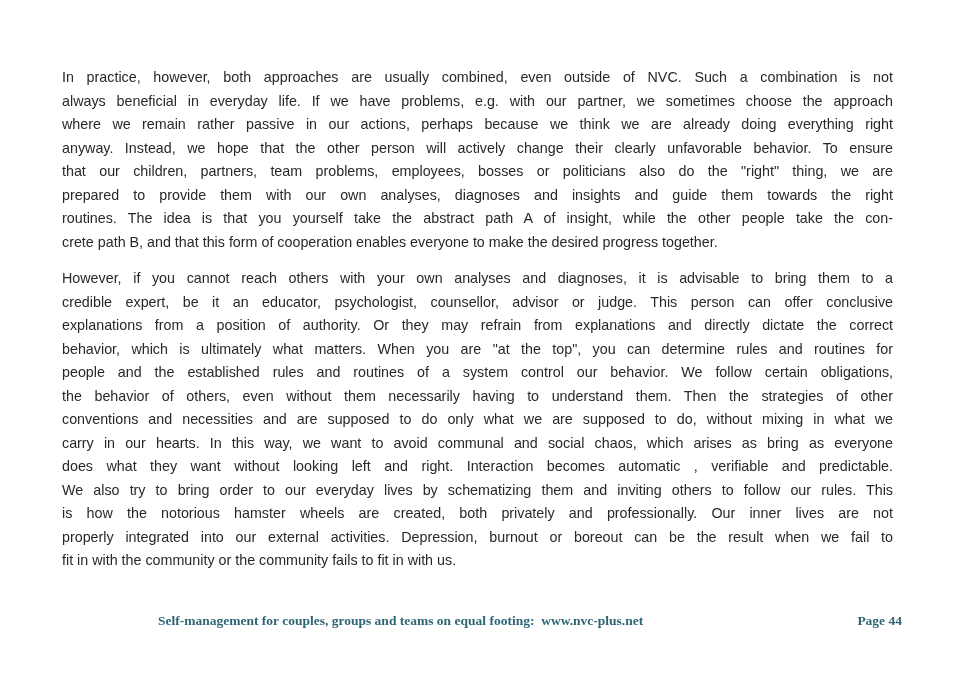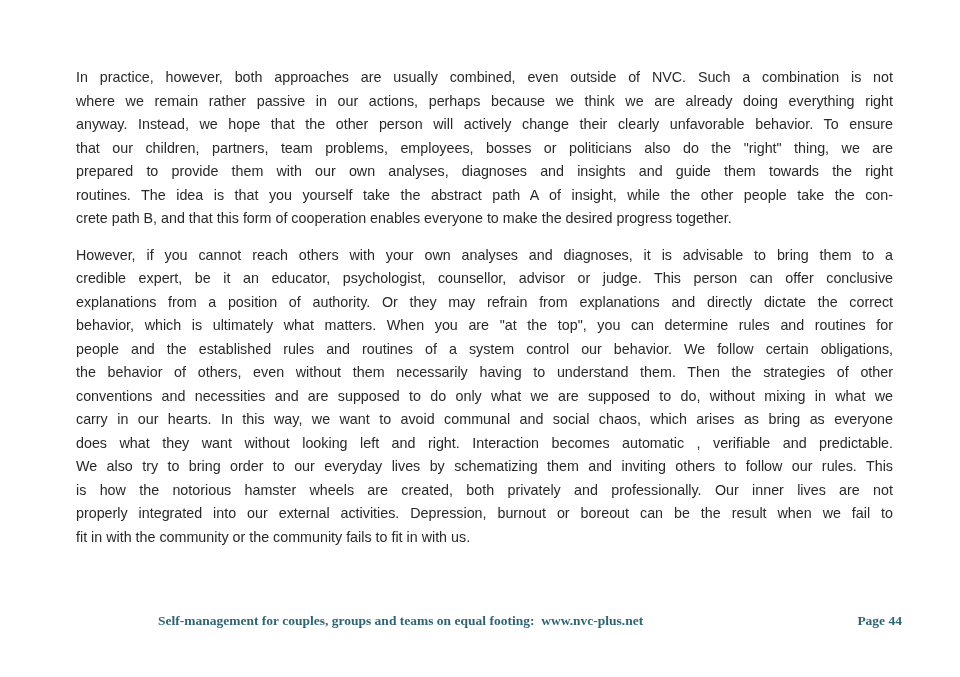--- a/index.html
+++ b/index.html
@@ -10,21 +10,21 @@
   .page {
     position: relative;
     width: 960px;
     height: 677px;
     background: #ffffff;
     overflow: hidden;
     font-family: "Liberation Sans", sans-serif;
   }
   .content {
     position: absolute;
-    left: 76px;
+    left: 62px;
     right: 67px;
     top: 66px;
     color: #282828;
     font-size: 14.3px;
   }
   .para {
     margin: 0 0 13px 0;
   }
   .line {
     height: 23.5px;
@@ -62,20 +62,21 @@
 </style>
 </head>
 <body>
 
 <div class="page">
 
   <div class="content">
 
     <div class="para">
       <div class="line">In practice, however, both approaches are usually combined, even outside of NVC. Such a combination is not</div>
+      <div class="line">always beneficial in everyday life. If we have problems, e.g. with our partner, we sometimes choose the approach</div>
       <div class="line">where we remain rather passive in our actions, perhaps because we think we are already doing everything right</div>
       <div class="line">anyway. Instead, we hope that the other person will actively change their clearly unfavorable behavior. To ensure</div>
       <div class="line">that our children, partners, team problems, employees, bosses or politicians also do the "right" thing, we are</div>
       <div class="line">prepared to provide them with our own analyses, diagnoses and insights and guide them towards the right</div>
       <div class="line">routines. The idea is that you yourself take the abstract path A of insight, while the other people take the con-</div>
       <div class="line last-line">crete path B, and that this form of cooperation enables everyone to make the desired progress together.</div>
     </div>
 
     <div class="para">
       <div class="line">However, if you cannot reach others with your own analyses and diagnoses, it is advisable to bring them to a</div>

